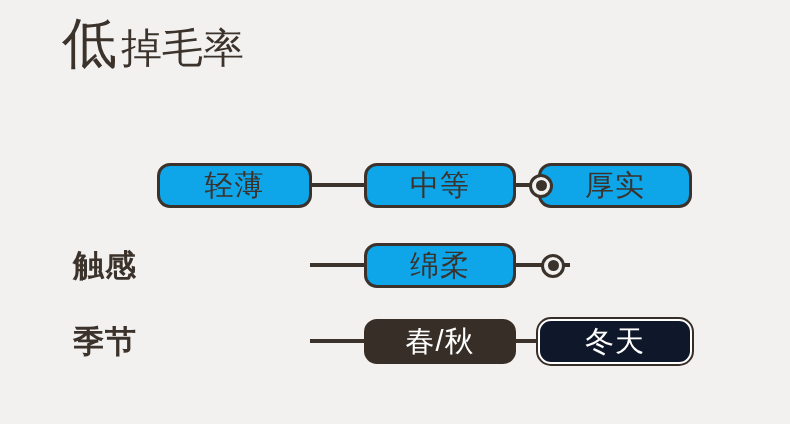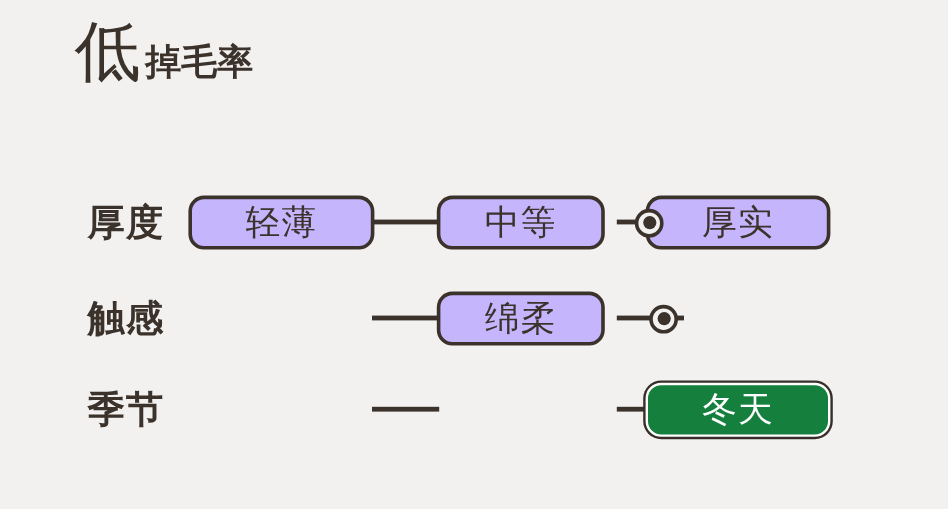--- a/index.html
+++ b/index.html
@@ -16,22 +16,22 @@
   
   .header { position: absolute; left: 62px; top: 12px; }
   .title-line { display: flex; align-items: baseline; }
   .title-large {
     font-size: 55px;
     font-weight: 300;
     line-height: 1.15;
     letter-spacing: 1px;
   }
   .title-small {
-    font-size: 30px;
-    font-weight: 700;
+    font-size: 41px;
+    font-weight: 400;
     margin-left: 3px;
   }
   .subtitle {
     position: absolute;
     left: 70px;
     top: 86px;
     font-size: 29px;
     font-weight: 400;
     letter-spacing: 0.5px;
     white-space: nowrap;
@@ -52,37 +52,37 @@
     letter-spacing: 1px;
     white-space: nowrap;
   }
   .opt {
     position: absolute;
     top: 0;
     height: 45px;
     box-sizing: border-box;
     border: 3px solid #3b322b;
     border-radius: 13px;
-    background: #c4b5fd;
+    background: #0ea5e9;
     display: flex;
     align-items: center;
     justify-content: center;
     font-size: 29px;
     letter-spacing: 1px;
   }
   .c1 { left: 157px; width: 155px; }
-  .c2 { left: 364px; width: 140px; }
+  .c2 { left: 364px; width: 152px; }
   .c3 { left: 538px; width: 154px; }
   .opt.filled {
     background: #372e27;
     border-color: #372e27;
     color: #ffffff;
   }
   .opt.filled-ring {
-    background: #15803d;
+    background: #0f172a;
     border: 2px solid #ffffff;
     box-shadow: 0 0 0 2px #372e27;
     color: #ffffff;
   }
 
   
   .connector {
     position: absolute;
     top: 20px;
     height: 4px;
@@ -120,37 +120,37 @@
 <div class="canvas">
 
   <div class="header">
     <div class="title-line">
       <span class="title-large">低</span>
       <span class="title-small">掉毛率</span>
     </div>
   </div>
 
   <div class="row row-1">
-    <div class="row-label">厚度</div>
     <div class="connector conn1"></div>
     <div class="connector conn2"></div>
     <div class="opt c1">轻薄</div>
     <div class="opt c2">中等</div>
     <div class="opt c3">厚实</div>
     <div class="marker marker-r1"></div>
   </div>
 
   <div class="row row-2">
     <div class="row-label">触感</div>
     <div class="connector conn1"></div>
     <div class="connector conn2"></div>
     <div class="opt c2">绵柔</div>
     <div class="marker marker-r2"></div>
   </div>
 
   <div class="row row-3">
     <div class="row-label">季节</div>
     <div class="connector conn1"></div>
     <div class="connector conn2"></div>
+    <div class="opt c2 filled">春/秋</div>
     <div class="opt c3 filled-ring">冬天</div>
   </div>
 
 </div>
 
 </body></html>

